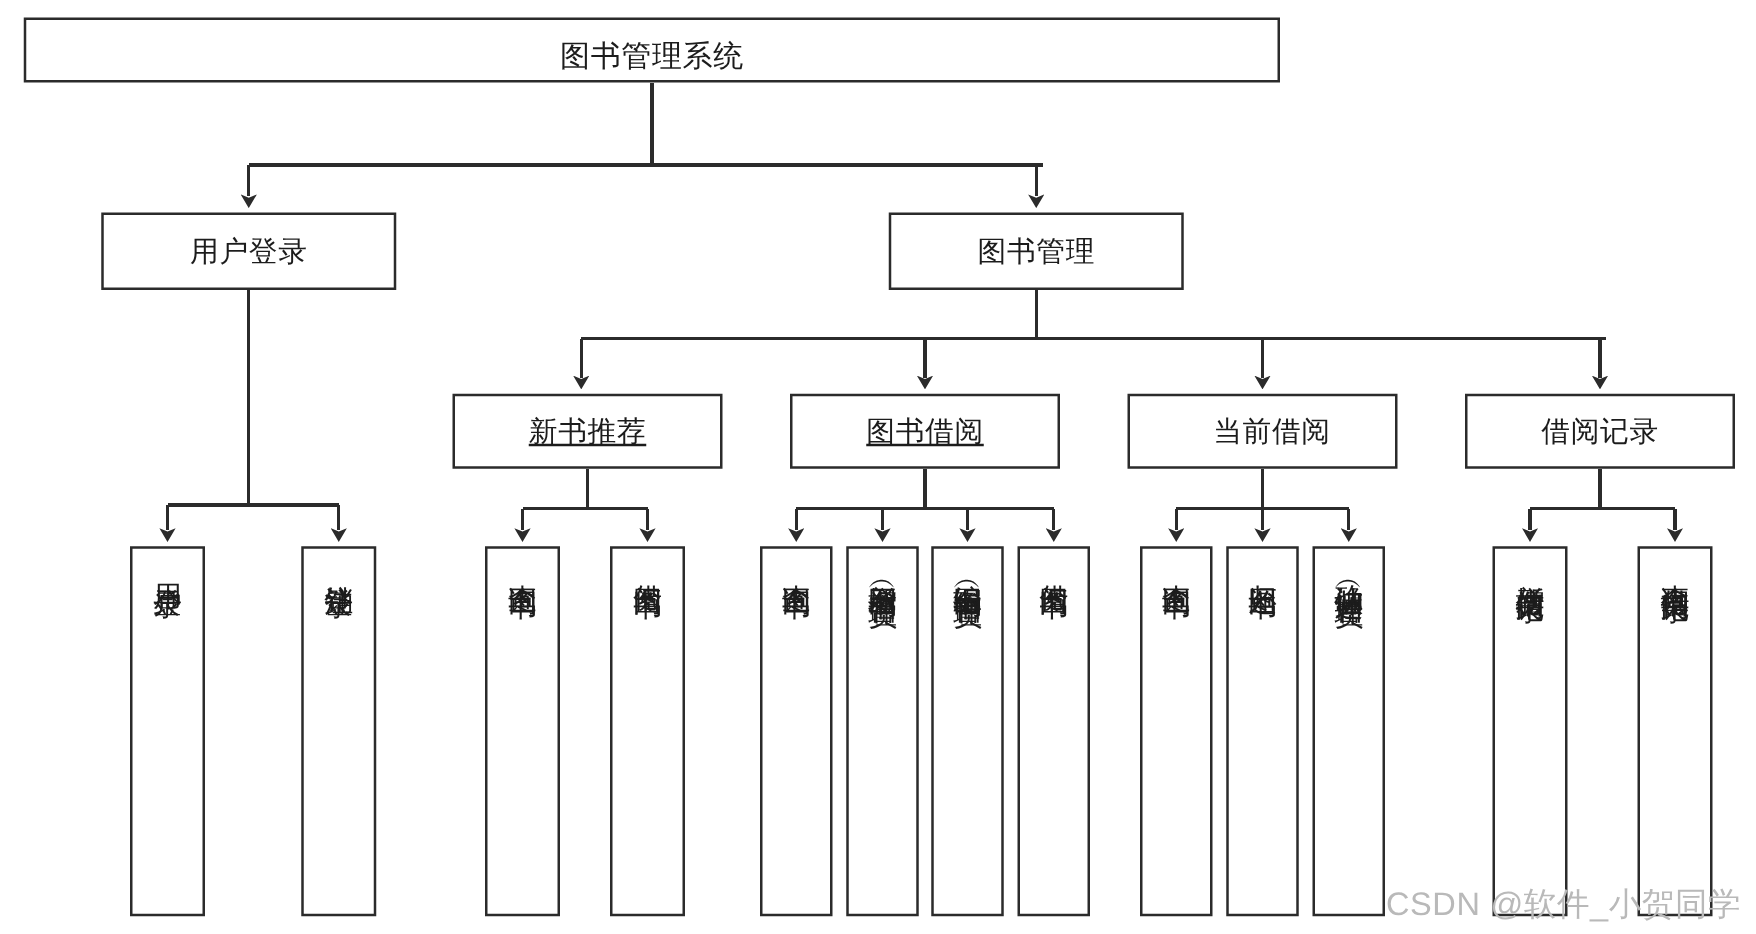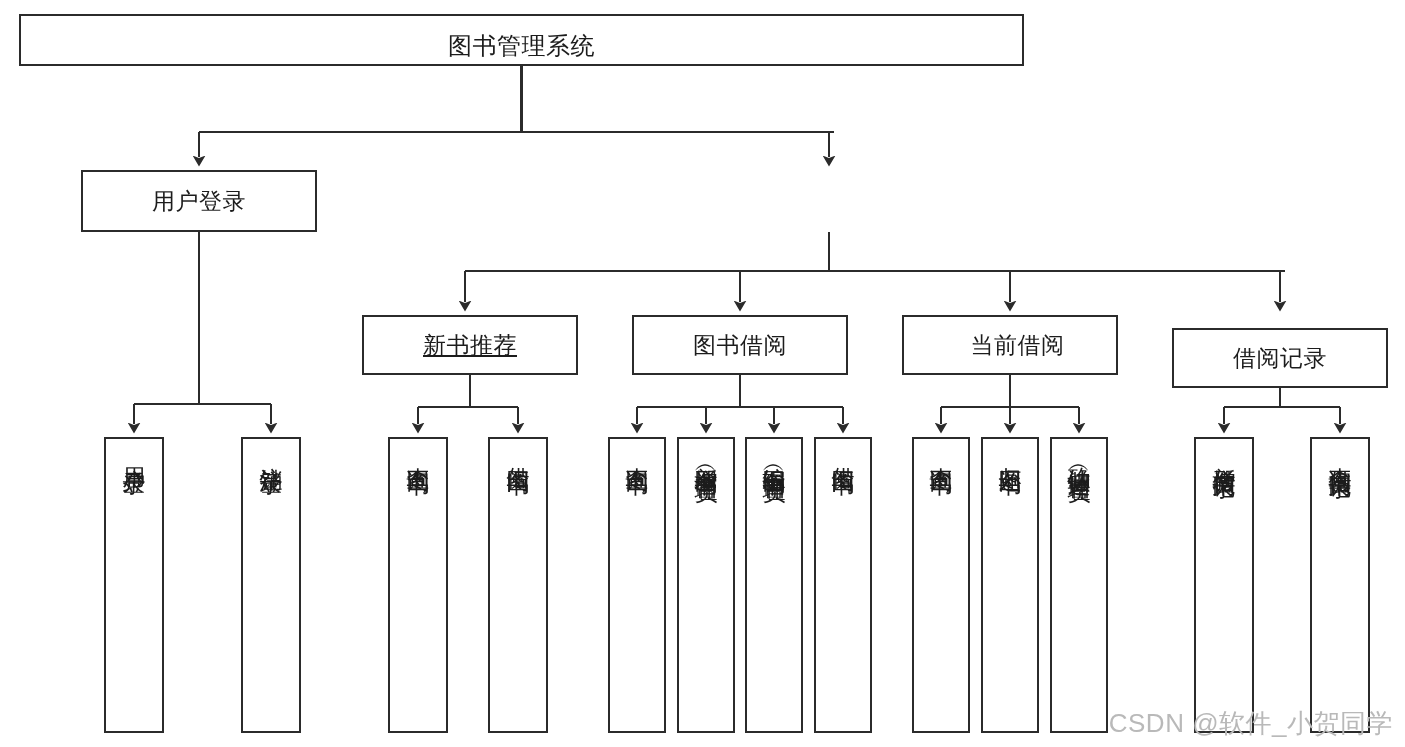--- a/index.html
+++ b/index.html
@@ -134,31 +134,34 @@
     </g>
   </svg>
 
   <div class="node horiz root" style="left:19px; top:14px; width:1005px; height:52px;">
     <span class="node-label">图书管理系统</span>
   </div>
 
   <div class="node horiz" style="left:81px; top:170px; width:236px; height:62px;">
     <span class="node-label">用户登录</span>
   </div>
+  <div class="node horiz" style="left:711px; top:170px; width:236px; height:62px;">
+    <span class="node-label">图书管理</span>
+  </div>
 
   <div class="node horiz" style="left:362px; top:315px; width:216px; height:60px;text-decoration:underline;">
     <span class="node-label">新书推荐</span>
   </div>
-  <div class="node horiz" style="left:632px; top:315px; width:216px; height:60px;">
+  <div class="node horiz" style="left:632px; top:315px; width:216px; height:60px;text-decoration:underline;">
     <span class="node-label">图书借阅</span>
   </div>
   <div class="node horiz" style="left:902px; top:315px; width:216px; height:60px;padding-left:15px;">
     <span class="node-label">当前借阅</span>
   </div>
-  <div class="node horiz" style="left:1172px; top:328px; width:216px; height:60px;">
+  <div class="node horiz" style="left:1172px; top:315px; width:216px; height:60px;">
     <span class="node-label">借阅记录</span>
   </div>
 
   <div class="node vert" style="left:104px; top:437px; width:60px; height:296px;">
     <span class="node-label">用户登录</span>
   </div>
   <div class="node vert" style="left:241px; top:437px; width:60px; height:296px;">
     <span class="node-label">注销登录</span>
   </div>
 

